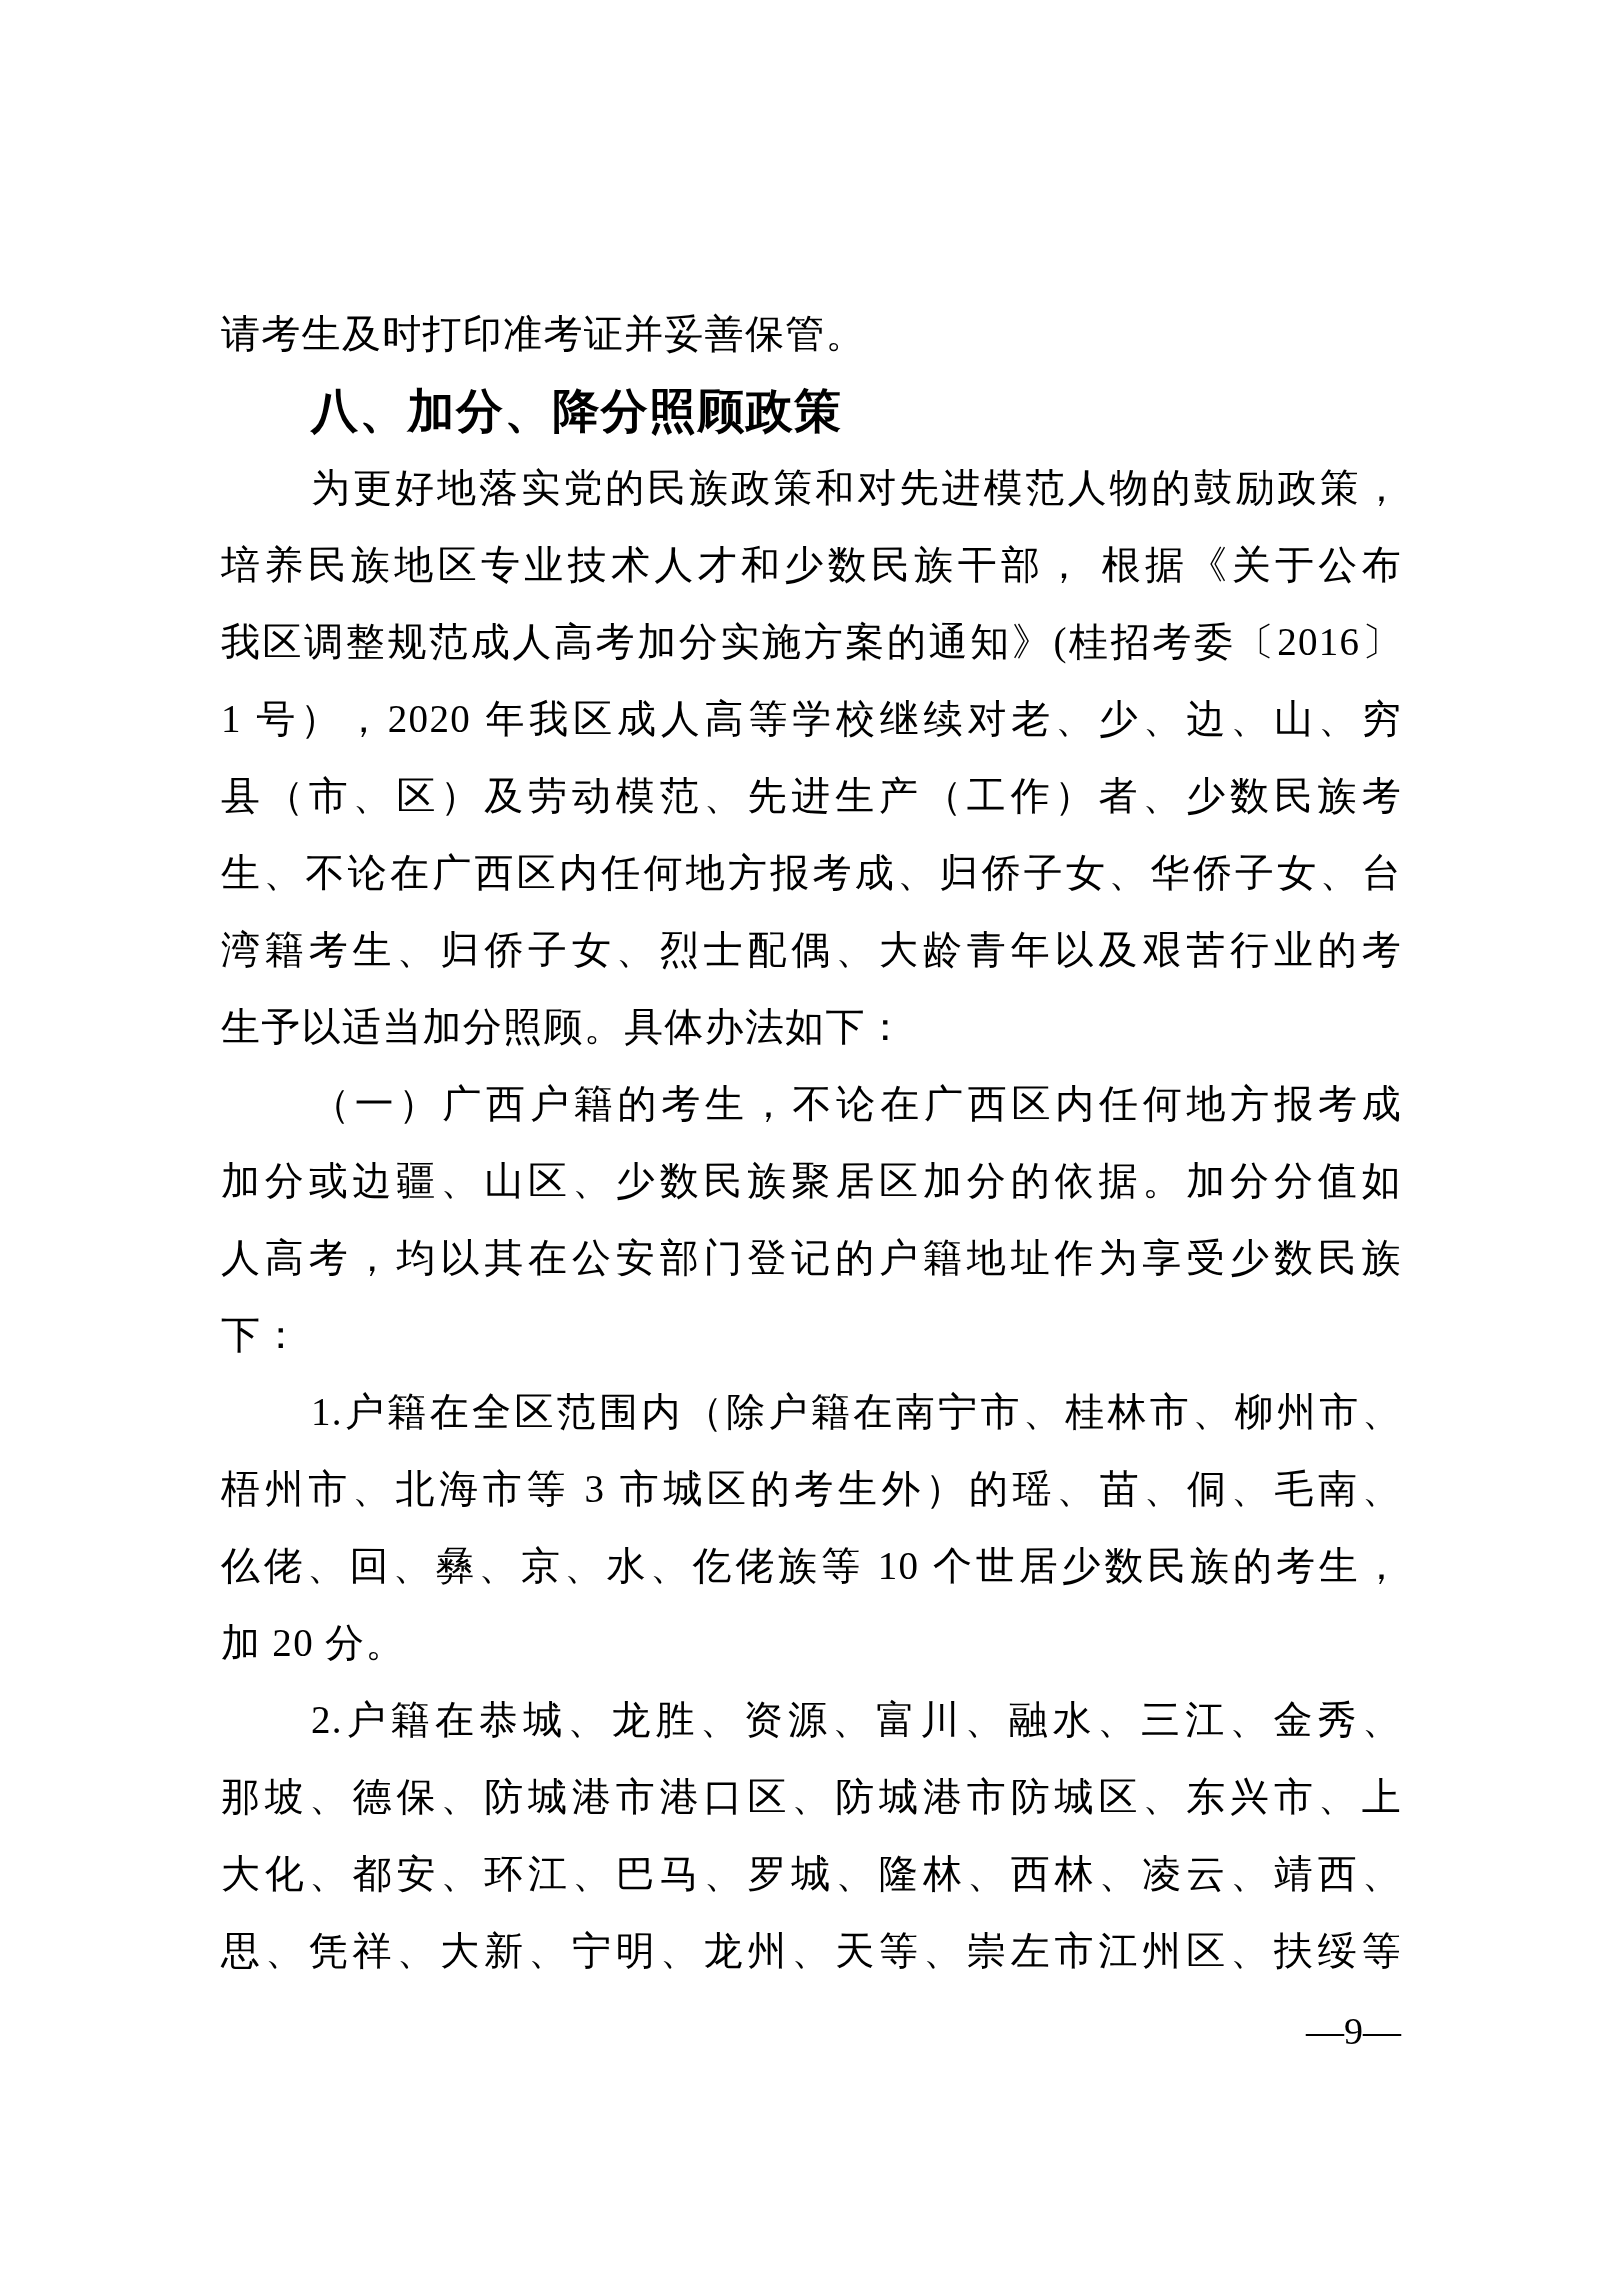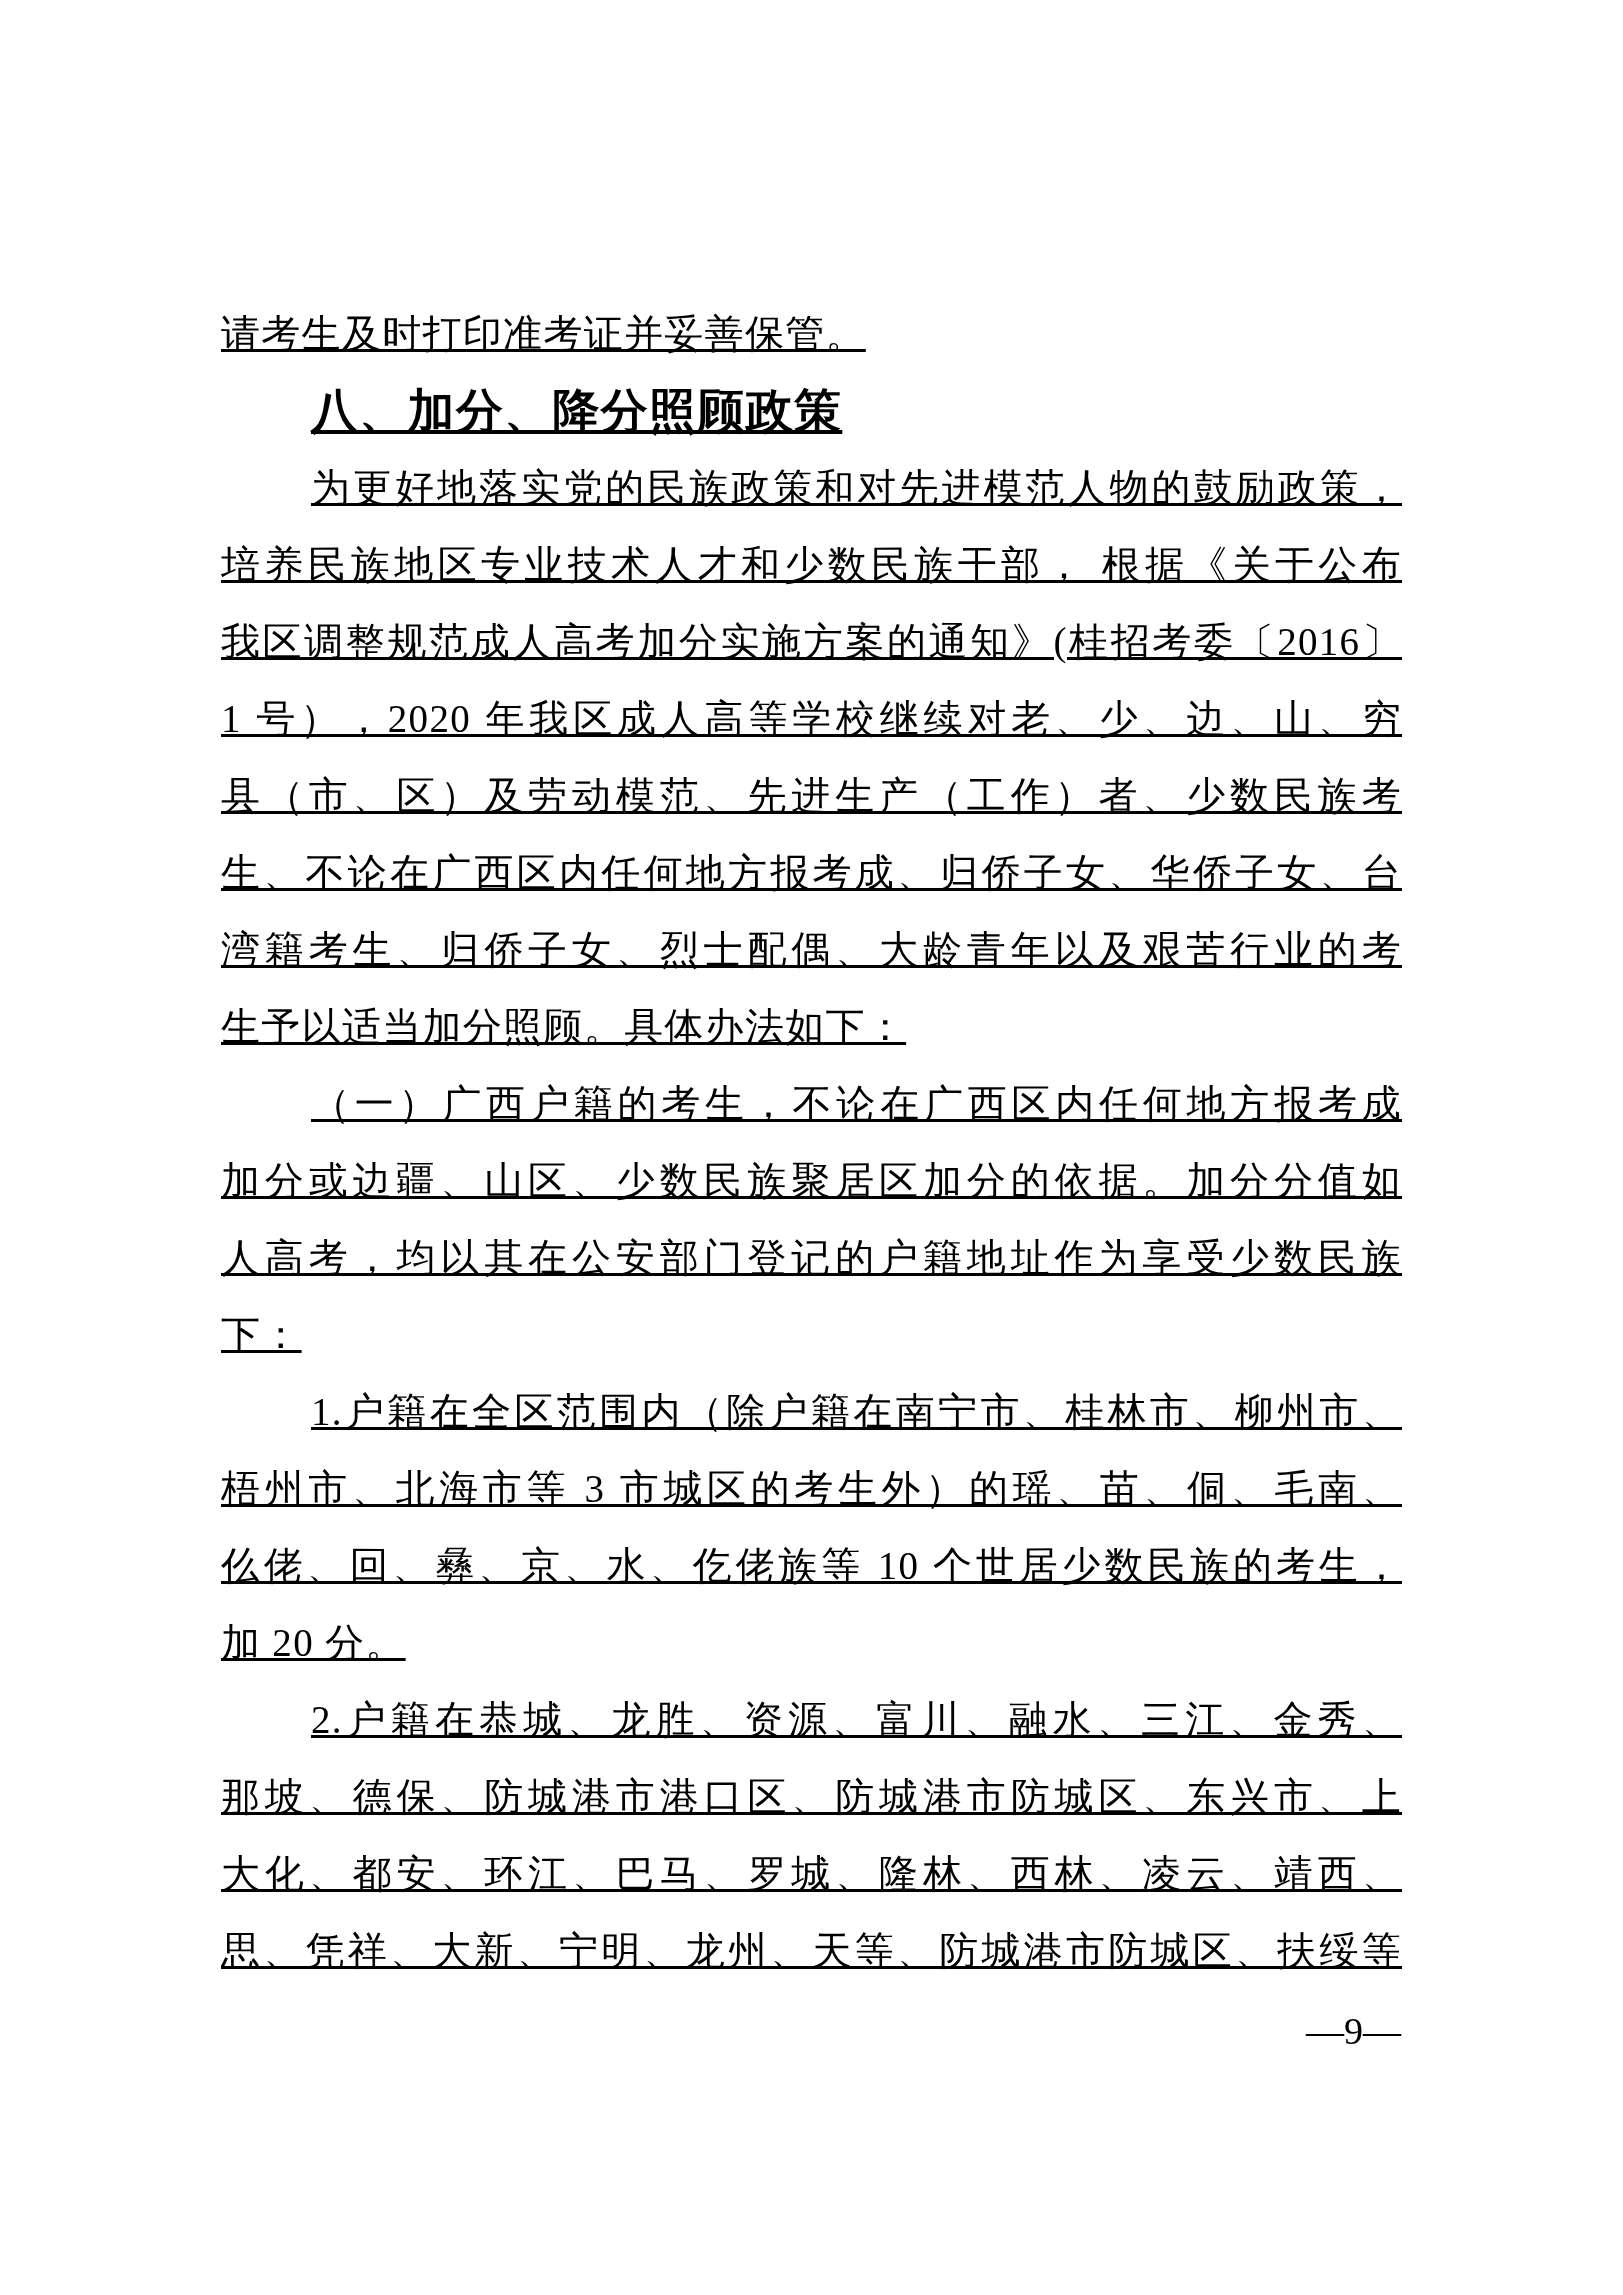--- a/index.html
+++ b/index.html
@@ -21,21 +21,20 @@
     left: 221px;
     top: 295px;
     width: 1181px;
   }
   .line {
     font-size: 39px;
     line-height: 77px;
     height: 77px;
     letter-spacing: 1.3px;
     text-align: left;
-    text-decoration: underline;
   }
   .fill {
     text-align: justify;
     text-align-last: justify;
     text-justify: inter-character;
   }
   .indent {
     text-indent: 90px;
   }
   .heading {
@@ -73,17 +72,17 @@
     <div class="line fill">加分或边疆、山区、少数民族聚居区加分的依据。加分分值如</div>
     <div class="line fill">人高考，均以其在公安部门登记的户籍地址作为享受少数民族</div>
     <div class="line">下：</div>
     <div class="line indent fill">1.户籍在全区范围内（除户籍在南宁市、桂林市、柳州市、</div>
     <div class="line fill">梧州市、北海市等 3 市城区的考生外）的瑶、苗、侗、毛南、</div>
     <div class="line fill">仫佬、回、彝、京、水、仡佬族等 10 个世居少数民族的考生，</div>
     <div class="line">加 20 分。</div>
     <div class="line indent fill">2.户籍在恭城、龙胜、资源、富川、融水、三江、金秀、</div>
     <div class="line fill">那坡、德保、防城港市港口区、防城港市防城区、东兴市、上</div>
     <div class="line fill">大化、都安、环江、巴马、罗城、隆林、西林、凌云、靖西、</div>
-    <div class="line fill">思、凭祥、大新、宁明、龙州、天等、防城港市防城区、扶绥等</div>
+    <div class="line fill">思、凭祥、大新、宁明、龙州、天等、崇左市江州区、扶绥等</div>
   </div>
   <div class="page-number">—9—</div>
 </div>
 
 
 </body></html>

